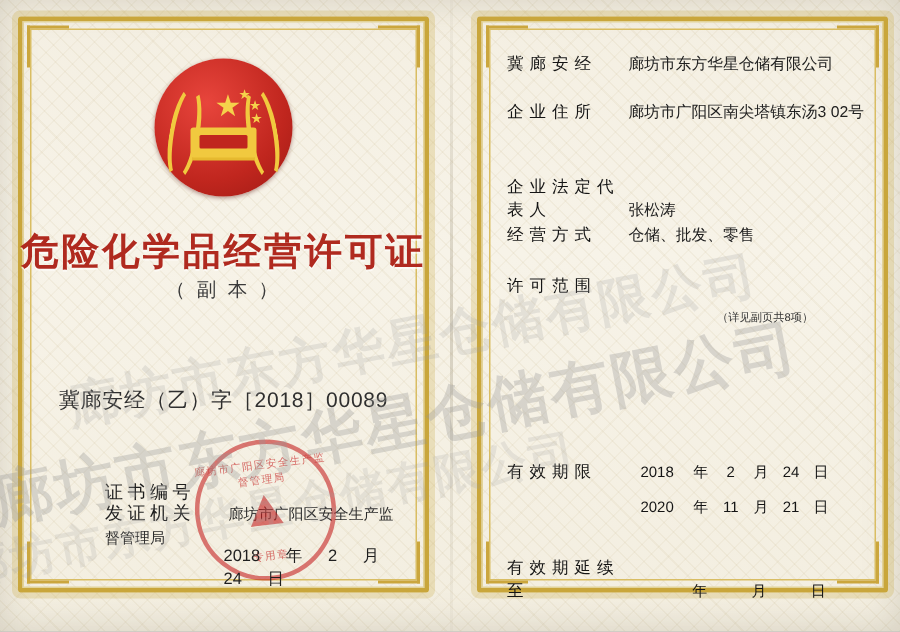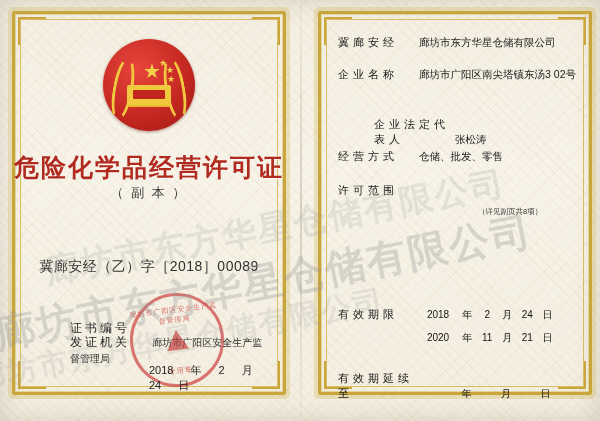--- a/index.html
+++ b/index.html
@@ -147,21 +147,21 @@
   
   .right-page{position:absolute;left:318px;top:11px;width:274px;height:378px;}
   .rf-row{
     position:absolute;left:20px;right:12px;
     font-size:11px;color:#151515;
   }
   .rf-row .lbl{display:inline-block;width:78px;letter-spacing:4px;}
   .rf-row .val{font-size:10.5px;letter-spacing:0;color:#202020;}
   .rr1{top:24px;}
   .rr2{top:56px;}
-  .rr3{top:106px;margin-left:36px;}
+  .rr3{top:106px;}
   .rr4{top:138px;}
   .rr5{top:172px;}
   .scope-note{
     position:absolute;left:160px;top:196px;font-size:7.5px;color:#333;
   }
 
   .valid-block{position:absolute;left:20px;right:12px;top:296px;}
   .v-row{position:relative;height:24px;font-size:11px;color:#141414;}
   .v-row .lbl{display:inline-block;width:78px;letter-spacing:4px;}
   .v-row .d{display:inline-block;font-size:10px;letter-spacing:0;}
@@ -255,21 +255,21 @@
   </div>
 
   <div class="right-page">
 
     <div class="rf-row rr1">
       <span class="lbl">冀廊安经</span>
       <span class="val">廊坊市东方华星仓储有限公司</span>
     </div>
 
     <div class="rf-row rr2">
-      <span class="lbl">企业名称</span>
+      <span class="lbl">企业住所</span>
       <span class="val">廊坊市广阳区南尖塔镇东汤3 02号</span>
     </div>
 
     <div class="rf-row rr3">
       <span class="lbl">企业法定代表人</span>
       <span class="val">张松涛</span>
     </div>
 
     <div class="rf-row rr4">
       <span class="lbl">经营方式</span>

